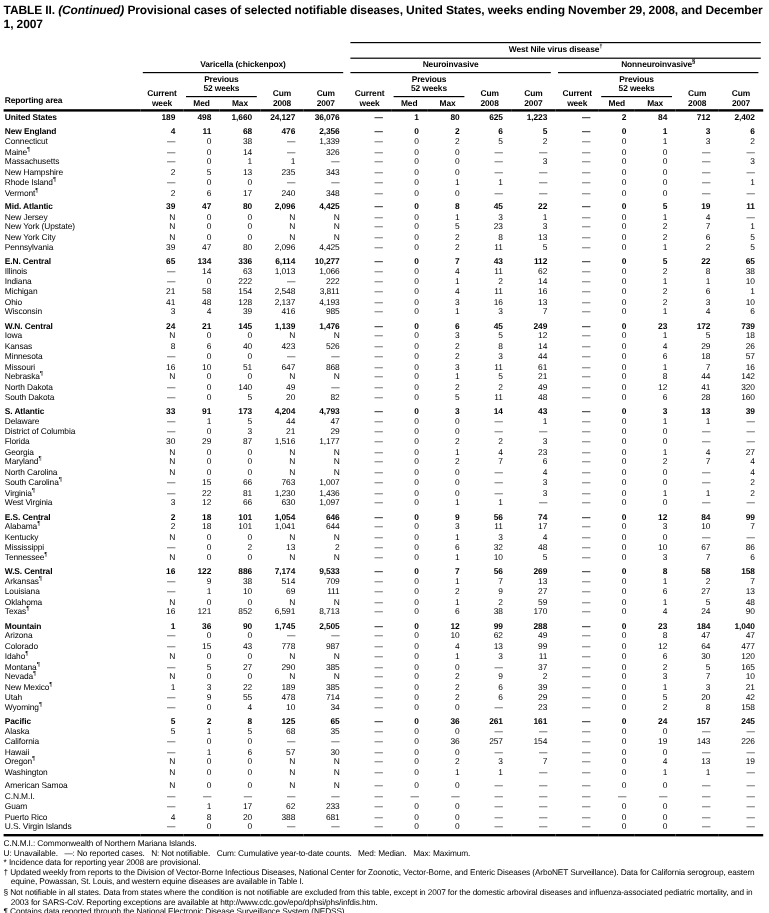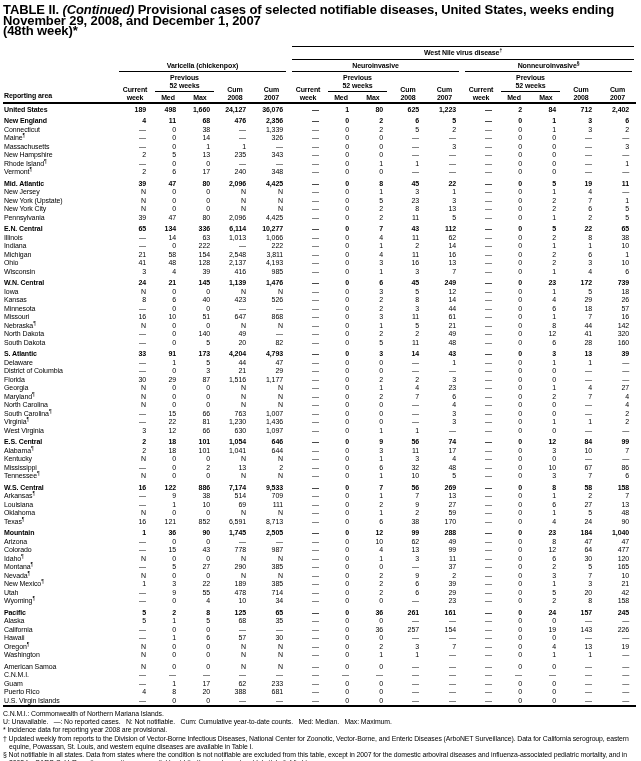--- a/index.html
+++ b/index.html
@@ -1,18 +1,18 @@
 <!DOCTYPE html>
 <html><head>
 <meta charset="utf-8">
 <style>
   html,body {margin:0; padding:0; background:#fff; color:#000;}
   body {font-family:"Liberation Sans", sans-serif;}
   .page {width:641px; height:761px; box-sizing:border-box; padding:5px 4px 0 3px; overflow:hidden; background:#fff;}
-  .title {font-size:13px; font-weight:bold; line-height:10.5px; letter-spacing:-0.1px; margin-bottom:9px;}
+  .title {font-size:10px; font-weight:bold; line-height:10.5px; letter-spacing:-0.1px; margin-bottom:9px;}
   .title .cont {font-style:italic;}
   table.tbl {border-collapse:collapse; table-layout:fixed; width:633px; border-bottom:2px solid #000;}
   th, td {padding:0; font-size:7px;}
   thead th {font-weight:bold; vertical-align:bottom; text-align:center; line-height:8px; letter-spacing:-0.1px;}
   th.lbl-th {text-align:left; vertical-align:bottom; padding:0 0 2px 1px;}
   .banner {border-top:1px solid #000; border-bottom:1px solid #000; margin:0 2px; padding:2px 0 2px;}
   .group {border-bottom:1px solid #000; margin:0 4px 0 2px; padding:2px 0 1px;}
   th.sub-th {padding-top:2px;}
   .prev-rule {border-bottom:1px solid #000; margin:0 3px 0 2px; padding-bottom:1px;}
   tr.mm-row th {line-height:9px; padding-top:1px;}
@@ -25,21 +25,20 @@
   tbody tr:first-child td {border-top:2px solid #000; padding-top:2px;}
   .fns {margin-top:3px;}
   .fn {font-size:6.9px; line-height:8.2px; letter-spacing:-0.1px; padding-left:6px; text-indent:-6px; white-space:pre-wrap;}
 </style>
 </head>
 <body>
 
 <div class="page">
   <div class="title">
     <div><span>TABLE II.</span> <span class="cont">(Continued)</span> <span>Provisional cases of selected notifiable diseases, United States, weeks ending November 29, 2008, and December 1, 2007</span></div>
-    <div>(48th week)*</div>
   </div>
 
   <table class="tbl">
     <colgroup>
       <col style="width:114px">
       <col style="width:36px">
         <col style="width:30px">
         <col style="width:34px">
         <col style="width:36px">
         <col style="width:37px">

